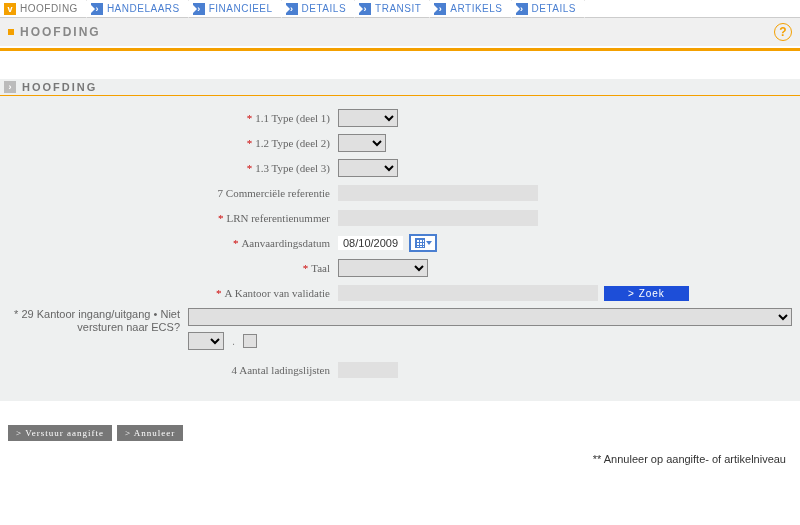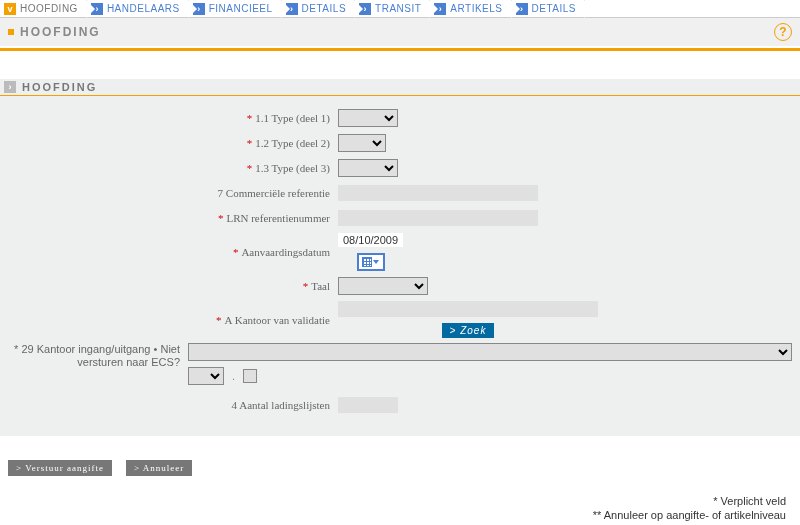--- a/index.html
+++ b/index.html
@@ -27,47 +27,47 @@
   
   .section-header { display: flex; align-items: center; gap: 6px; background: #eef0f0; padding: 2px 4px; margin-top: 28px; border-bottom: 1px solid #f4a000; }
   .chevron { width: 12px; height: 12px; background: #bbb; color: #fff; display: inline-flex; align-items: center; justify-content: center; font-size: 9px; font-weight: bold; }
   .section-title { color: #777; font-weight: bold; letter-spacing: 2px; font-size: 11px; }
 
   
   .form-area { background: #eef0f0; padding: 12px 8px 16px 8px; }
   .form-row { display: flex; align-items: center; margin-bottom: 5px; min-height: 20px; }
   .form-label { width: 330px; text-align: right; padding-right: 8px; color: #666; font-size: 11px; font-family: Liberation Serif, serif; }
   .form-label .req { color: #c00; margin-right: 3px; }
-  .form-control { display: flex; align-items: center; gap: 6px; flex-direction: column; }
+  .form-control { display: flex; align-items: center; gap: 6px; }
   select { background: #e0e0e0; border: 1px solid #888; font-size: 11px; height: 18px; }
   select.sel-sm { width: 48px; }
   select.sel-md { width: 60px; }
   select.sel-lg { width: 90px; }
   select.sel-wide { width: 620px; }
   input[type=text] { background: #e0e0e0; border: none; font-size: 11px; padding: 2px 4px; height: 16px; }
   .txt-sm { width: 60px; }
   .txt-md { width: 110px; }
   .txt-lg { width: 200px; }
   .txt-xl { width: 260px; }
   .date-val { background: #fff; padding: 1px 5px; font-size: 11px; }
   .cal-btn { width: 28px; height: 18px; border: 2px solid #4a7fd1; background: #fff; display: inline-flex; align-items: center; justify-content: center; cursor: pointer; }
   .cal-btn-inner { display: flex; align-items: center; gap: 1px; }
   .cal-grid { width: 10px; height: 10px; background: linear-gradient(#4a7fd1 1px, transparent 1px) 0 0/3px 3px, linear-gradient(90deg, #4a7fd1 1px, transparent 1px) 0 0/3px 3px; border: 1px solid #4a7fd1; }
   .tri { width: 0; height: 0; border-left: 3px solid transparent; border-right: 3px solid transparent; border-top: 4px solid #4a7fd1; }
   .cbx { width: 14px; height: 14px; border: 1px solid #888; background: #e0e0e0; display: inline-block; }
 
-  .zoek-btn { background: #0369a1; color: #fff; font-size: 10px; letter-spacing: 1px; padding: 2px 8px; border: none; cursor: pointer; font-style: italic; }
+  .zoek-btn { background: #1d4ed8; color: #fff; font-size: 10px; letter-spacing: 1px; padding: 2px 24px; border: none; cursor: pointer; }
   .zoek-btn::before { content: "> "; }
 
   .multiline-row { display: flex; align-items: flex-start; margin-bottom: 5px; }
   .multiline-label { width: 180px; text-align: right; padding-right: 8px; color: #666; font-size: 11px; line-height: 13px; }
   .multiline-control { flex: 1; display: flex; align-items: flex-start; gap: 6px; }
 
   
-  .btn-row { display: flex; gap: 14px; margin: 24px 0 7px 8px; }
+  .btn-row { display: flex; gap: 5px; margin: 24px 0 0 8px; }
   .action-btn { background: #777; color: #fff; font-size: 9px; letter-spacing: 1px; padding: 3px 8px; border: none; cursor: pointer; font-family: Verdana; }
   .action-btn::before { content: "> "; }
 
   .footnotes { text-align: right; padding: 10px 14px 8px 0; color:#333; font-size: 11px; }
   .footnotes div { margin-top: 2px; }
 </style>
 </head>
 <body>
 
 <div class="tabs">
@@ -203,15 +203,14 @@
   </div>
 
 </div>
 
 <div class="btn-row">
   <button class="action-btn">Verstuur aangifte</button>
   <button class="action-btn">Annuleer</button>
 </div>
 
 <div class="footnotes">
-  <div>* Verplicht veld</div>
   <div>** Annuleer op aangifte- of artikelniveau</div>
 </div>
 
 </body></html>

